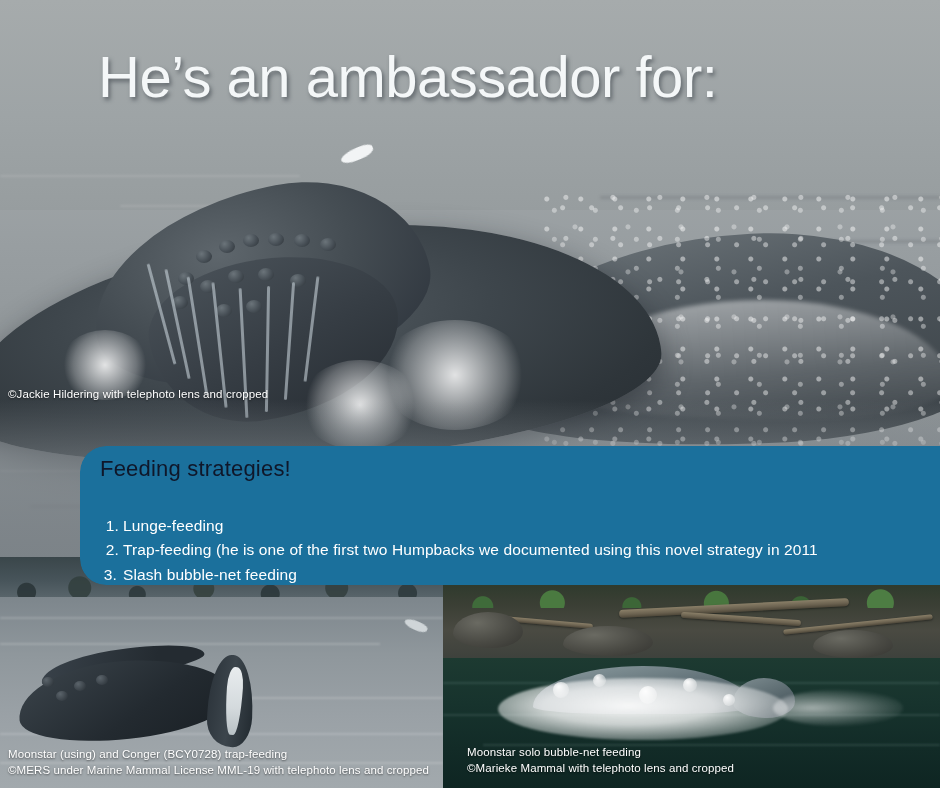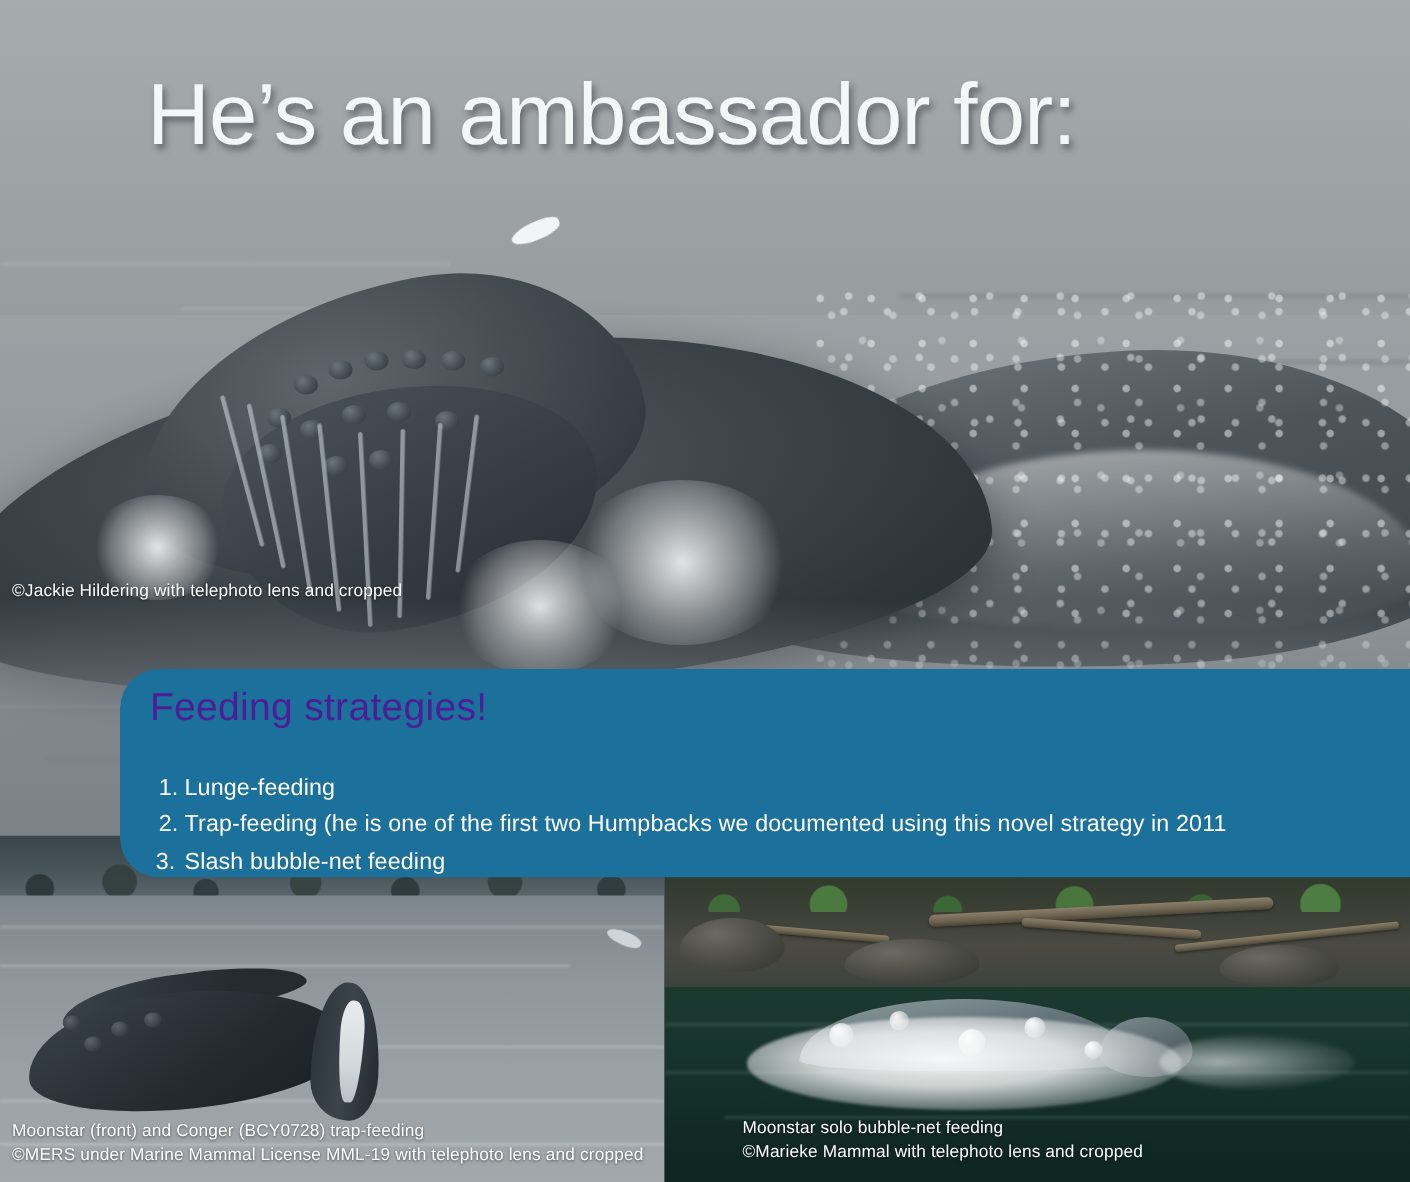--- a/index.html
+++ b/index.html
@@ -138,21 +138,21 @@
   .feeding-clip {
     position:absolute; left:80px; top:446px; width:1010px; height:139px;
     overflow:hidden; border-radius:26px;
   }
   .fb-bg {
     position:absolute; left:0; top:0; width:1010px; height:139px;
     background:#1b709c; border-radius:26px;
   }
   .fb-title {
     position:absolute; left:20px; top:10px;
-    font-size:26px; color:#4c1d95; letter-spacing:.2px;
+    font-size:22px; color:#0f172a; letter-spacing:.2px;
   }
   .fb-intro {
     position:absolute; left:17px; top:44px;
     font-size:15.5px; color:#ffffff; letter-spacing:.1px; white-space:nowrap;
   }
   .fb-list { position:absolute; left:17px; top:68px; width:980px; }
   .fb-item {
     font-size:15.5px; color:#ffffff; letter-spacing:.1px;
     line-height:1.58; white-space:nowrap; display:flex;
   }
@@ -273,21 +273,21 @@
     position:absolute; border-radius:50%;
     background:radial-gradient(circle at 35% 30%, rgba(255,255,255,.95), rgba(255,255,255,.3) 70%, transparent 85%);
   }
   .br-spray {
     position:absolute; left:330px; top:108px; width:130px; height:36px;
     background:radial-gradient(ellipse at 30% 50%, rgba(255,255,255,.6) 0%, rgba(255,255,255,.18) 55%, transparent 80%);
     border-radius:50%; filter:blur(1.5px);
   }
 
   #caption-bl { left:8px; top:746px; }
-  #caption-br { left:495px; top:744px; }
+  #caption-br { left:467px; top:744px; }
 </style>
 </head>
 <body>
 
 <div id="poster">
 
   <div class="photo-top">
     <div class="sky-haze"></div>
 
     <div class="water-streak" style="left:0px;  top:175px; width:300px;"></div>
@@ -412,21 +412,21 @@
         <span>Trap-feeding (he is one of the first two Humpbacks we documented using this novel strategy in 2011</span>
       </div>
       <div class="fb-item">
         <span class="fb-num" style="padding-right:6px;">3.</span>
         <span>Slash bubble-net feeding</span>
       </div>
     </div>
   </div>
 
   <div class="caption" id="caption-bl">
-    <div>Moonstar (front) and Conger (BCY0728) trap-feeding</div>
+    <div>Moonstar (using) and Conger (BCY0728) trap-feeding</div>
     <div>©MERS under Marine Mammal License MML-19 with telephoto lens and cropped</div>
   </div>
 
   <div class="caption" id="caption-br">
     <div>Moonstar solo bubble-net feeding</div>
     <div>©Marieke Mammal with telephoto lens and cropped</div>
   </div>
 
 </div>
 

